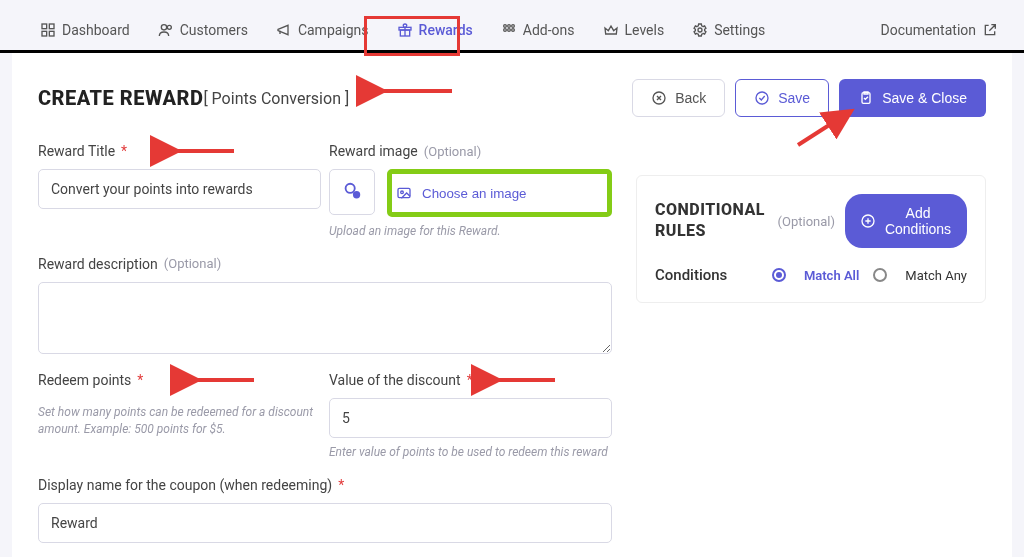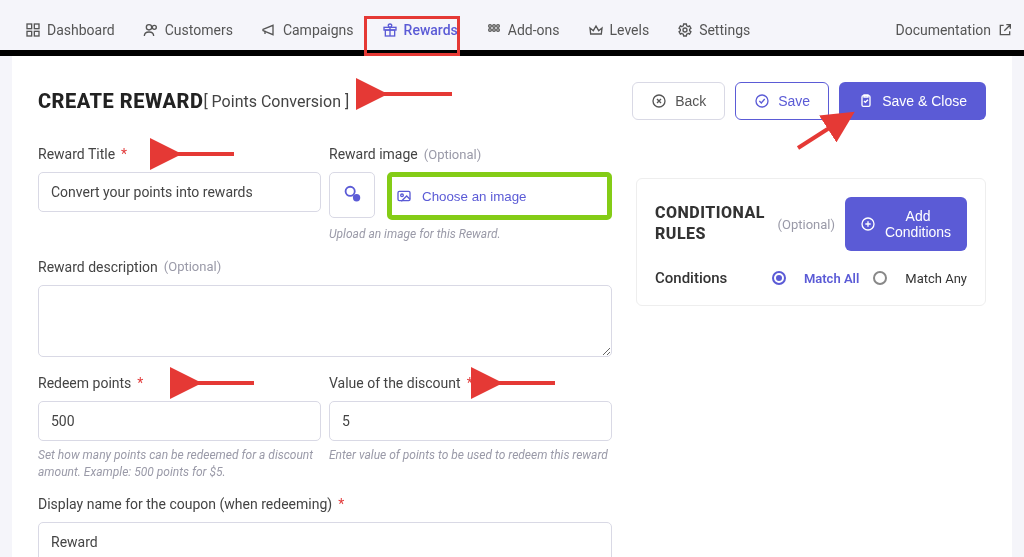--- a/index.html
+++ b/index.html
@@ -1,18 +1,18 @@
 <!DOCTYPE html>
 <html><head>
 <meta charset="utf-8">
 <style>
   * { box-sizing: border-box; margin: 0; padding: 0; }
   body { font-family: -apple-system, BlinkMacSystemFont, "Segoe UI", Roboto, Arial, sans-serif; background: #f5f5fa; color: #333; font-size: 14px; }
   .page { width: 1024px; margin: 0 auto; background:#f5f5fa; padding-top:10px;}
-  .navbar { display:flex; align-items:center; background:#f5f5fa; border-bottom:6px solid #000000; padding:0 11px; position:relative; }
+  .navbar { display:flex; align-items:center; background:#f5f5fa; border-bottom:3px solid #000000; padding:0 26px; position:relative; }
   .nav-item { display:flex; align-items:center; gap:6px; padding:12px 14px; color:#555; cursor:pointer; font-size:14px; }
   .nav-item.active { color:#5b5bd6; font-weight:500; }
   .nav-active-box { position:absolute; border:3px solid #e53935; width:96px; height:40px; top:6px; left:364px; pointer-events:none;}
   .nav-right { margin-left:auto; display:flex; align-items:center; gap:6px; color:#555; cursor:pointer;}
   .icon { width:16px; height:16px; display:inline-block; flex-shrink:0;}
   .content { background:#fff; margin:0 12px 12px 12px; padding:26px 26px 30px 26px; min-height:480px;}
   .header-row { display:flex; align-items:center; margin-bottom:26px; position:relative;}
   .page-title { font-size:20px; font-weight:800; letter-spacing:0.5px; color:#222; }
   .page-subtitle { font-size:16px; color:#444; font-weight:400; }
   .header-actions { margin-left:auto; display:flex; gap:10px; align-items:center;}
@@ -225,21 +225,20 @@
               <span class="req">*</span>
               <svg class="arrow arrow-svg" style="position:absolute; left:150px; top:-2px;" width="70" height="20">
                   <defs>
                     <marker id="ah3" markerWidth="8" markerHeight="8" refX="2" refY="4" orient="auto">
                       <path d="M8 0 L0 4 L8 8 z" fill="#e53935"></path>
                     </marker>
                   </defs>
                   <line x1="66" y1="10" x2="6" y2="10" stroke="#e53935" stroke-width="4" marker-end="url(#ah3)"></line>
                 </svg>
             </div>
-            <input class="input" value="500" style="">
             <div class="helper">Set how many points can be redeemed for a discount amount. Example: 500 points for $5.</div>
           </div>
           <div class="field field-half" style="position:relative;">
             <div class="label">
               <span>Value of the discount</span>
               <span class="req">*</span>
               <svg class="arrow arrow-svg" style="position:absolute; left:160px; top:-2px;" width="70" height="20">
                   <defs>
                     <marker id="ah4" markerWidth="8" markerHeight="8" refX="2" refY="4" orient="auto">
                       <path d="M8 0 L0 4 L8 8 z" fill="#e53935"></path>
@@ -264,21 +263,21 @@
 
       </div>
 
       <div class="col-right">
         <div class="panel-right">
           <div class="panel-head">
             <div style="display:flex; align-items:center; gap:10px;">
               <span class="panel-title">CONDITIONAL RULES</span>
               <span class="optional">(Optional)</span>
             </div>
-            <button class="btn btn-primary" style="padding:10px 14px;">
+            <button class="btn btn-primary" style="padding:10px 14px;border-radius:17px;">
               <svg class="icon" viewBox="0 0 24 24" fill="none" stroke="#fff" stroke-width="2">
                   <circle cx="12" cy="12" r="9"></circle>
                   <path d="M12 8v8M8 12h8"></path>
                 </svg>
               <span>Add Conditions</span>
             </button>
           </div>
           <div class="cond-row">
             <span class="cond-label">Conditions</span>
             <div class="radio-group">

